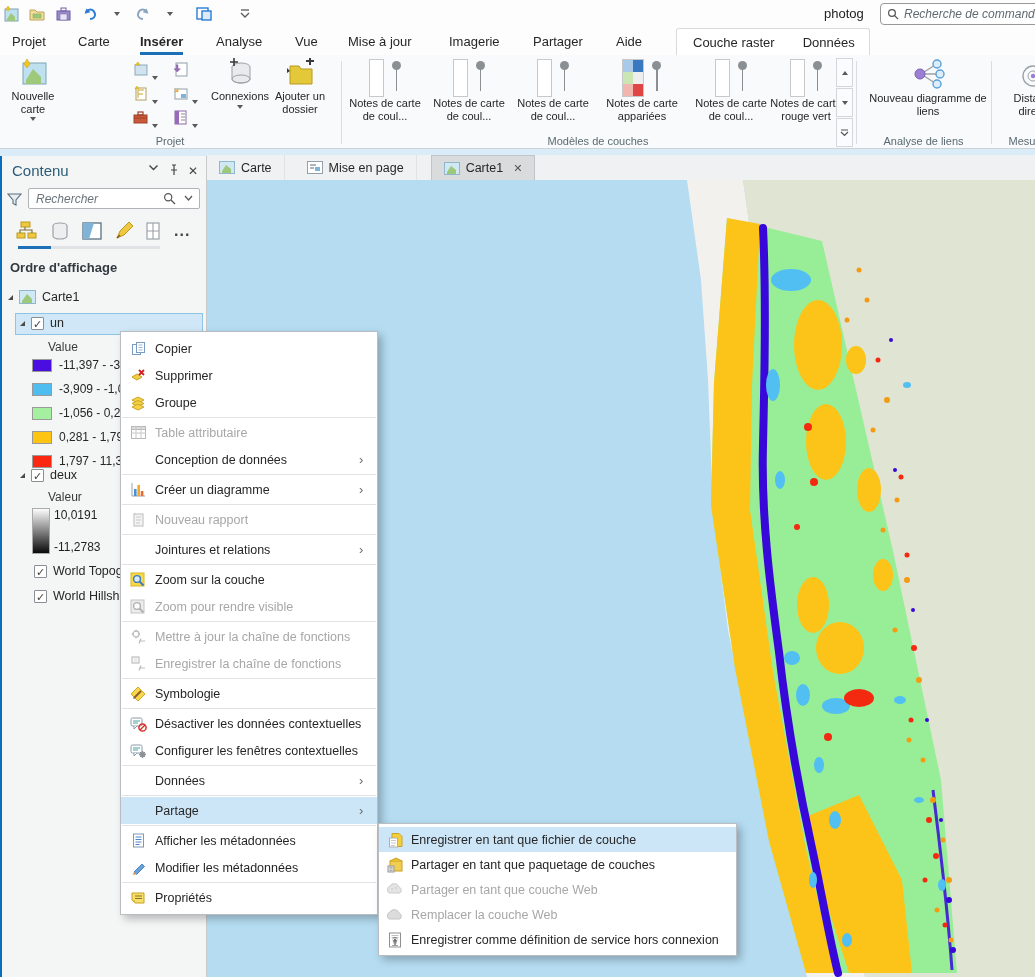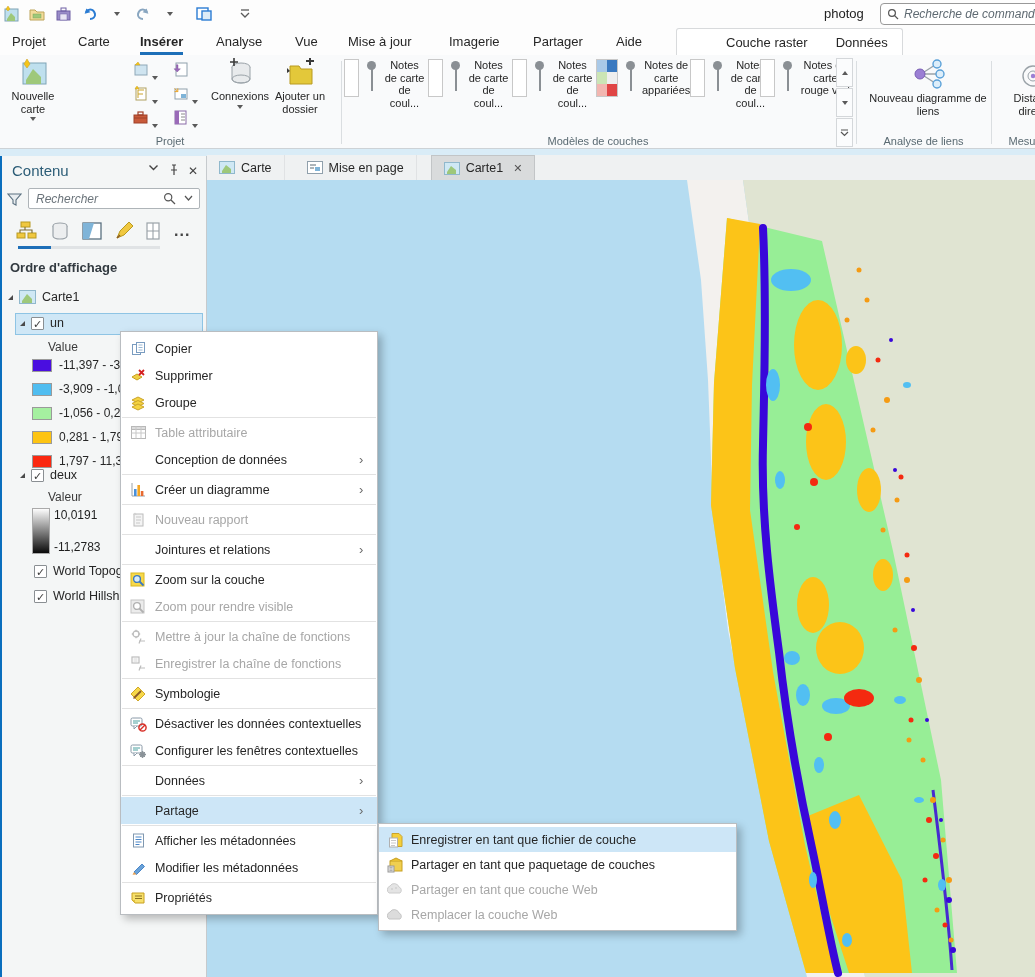--- a/index.html
+++ b/index.html
@@ -16,31 +16,31 @@
   #project-name{left:824px;top:6px;font-size:13px;color:#222;}
   #cmd-search{left:880px;top:3px;width:170px;height:20px;border:1px solid #999;border-radius:4px;
               background:#fff;display:flex;align-items:center;padding-left:6px;}
   #cmd-search .ph{font-style:italic;color:#5f6a72;font-size:12px;white-space:nowrap;margin-left:5px;}
   
   #tabrow{left:0;top:28px;width:1035px;height:27px;background:#fdfdfd;font-size:13px;}
   .rtab{position:absolute;top:0;height:27px;display:flex;align-items:center;color:#262626;cursor:default;}
   .rtab.active{font-weight:bold;}
   .rtab.active:after{content:"";position:absolute;left:0;right:0;bottom:0;height:3px;background:#1d6fb8;}
   #ctx-tabs{position:absolute;left:676px;top:0;width:192px;height:27px;background:#fff;
-            border:1px solid #d8dadc;border-bottom:none;border-radius:3px 3px 0 0;display:flex;padding-left:33px;}
+            border:1px solid #d8dadc;border-bottom:none;border-radius:3px 3px 0 0;display:flex;}
   #ctx-tabs .rtab{position:relative;}
   
   #ribbon{left:0;top:55px;width:1035px;height:93px;background:#f9fafb;border-bottom:1px solid #cdd2d6;}
   .grp-label{position:absolute;bottom:1px;left:0;right:0;text-align:center;font-size:11px;color:#5a6a72;}
   .gsep{position:absolute;top:6px;bottom:4px;width:1px;background:#dadee1;}
   .bigbtn{position:absolute;top:3px;display:flex;flex-direction:column;align-items:center;font-size:11px;
           line-height:1.15;text-align:center;color:#262626;}
   .bigbtn .lbl{margin-top:2px;}
-  .modbtn{position:absolute;top:4px;width:82px;display:flex;flex-direction:row;align-items:flex-start;
-          font-size:11px;line-height:1.15;text-align:center;color:#262626;gap:6px;}
+  .modbtn{position:absolute;top:4px;width:82px;display:flex;flex-direction:column;align-items:center;
+          font-size:11px;line-height:1.15;text-align:center;color:#262626;}
   .strip{display:flex;flex-direction:column;width:13px;height:36px;border:1px solid #c8c8c8;background:#fff;}
   .strip2{display:grid;grid-template-columns:10px 10px;grid-auto-rows:12px;border:1px solid #c8c8c8;}
   .pin-glyph{width:14px;height:36px;position:relative;margin-left:4px;}
   .pin-glyph:before{content:"";position:absolute;left:4px;top:2px;width:9px;height:9px;border-radius:50%;background:#8a8f94;}
   .pin-glyph:after{content:"";position:absolute;left:8px;top:10px;width:1.5px;height:22px;background:#8a8f94;}
   .scrollcol{position:absolute;right:2px;top:3px;width:17px;}
   .scrollcol .sb{height:27px;border:1px solid #d4d7da;background:#fbfcfd;display:flex;align-items:center;justify-content:center;margin-bottom:1px;}
   
   #bluestrip{left:0;top:149px;width:1035px;height:7px;background:#d9ecf7;}
   
@@ -822,15 +822,27 @@
       <span class="ml">Partager en tant que couche Web</span>
     </div>
     <div class="mi dis">
       <span class="ic">
           <svg width="16" height="14" viewBox="0 0 16 14">
         <path d="M2 11 a4 4 0 0 1 1 -7 a5 5 0 0 1 9 1 a3.5 3.5 0 0 1 1 6 z" fill="#dcdcdc" stroke="#c4c4c4"></path>
           </svg>
         </span>
       <span class="ml">Remplacer la couche Web</span>
     </div>
+    <div class="mi">
+      <span class="ic">
+          <svg width="14" height="16" viewBox="0 0 14 16">
+        <rect x="1.5" y="1" width="11" height="14" fill="#fff" stroke="#909090"></rect>
+        <path d="M3.5 3.5 h7 M3.5 5.5 h7" stroke="#c0c0c0"></path>
+        <path d="M7 13.5 L5 8.5 h4 z M4 13.5 h6" fill="#8a8a8a" stroke="#8a8a8a" stroke-width="0.8"></path>
+        <circle cx="7" cy="8" r="1.2" fill="#6a6a6a"></circle>
+        <path d="M4.5 7 a3 3 0 0 1 5 0" fill="none" stroke="#6a6a6a" stroke-width="0.9"></path>
+          </svg>
+        </span>
+      <span class="ml">Enregistrer comme définition de service hors connexion</span>
+    </div>
   </div>
 
 </div>
 
 </body></html>

